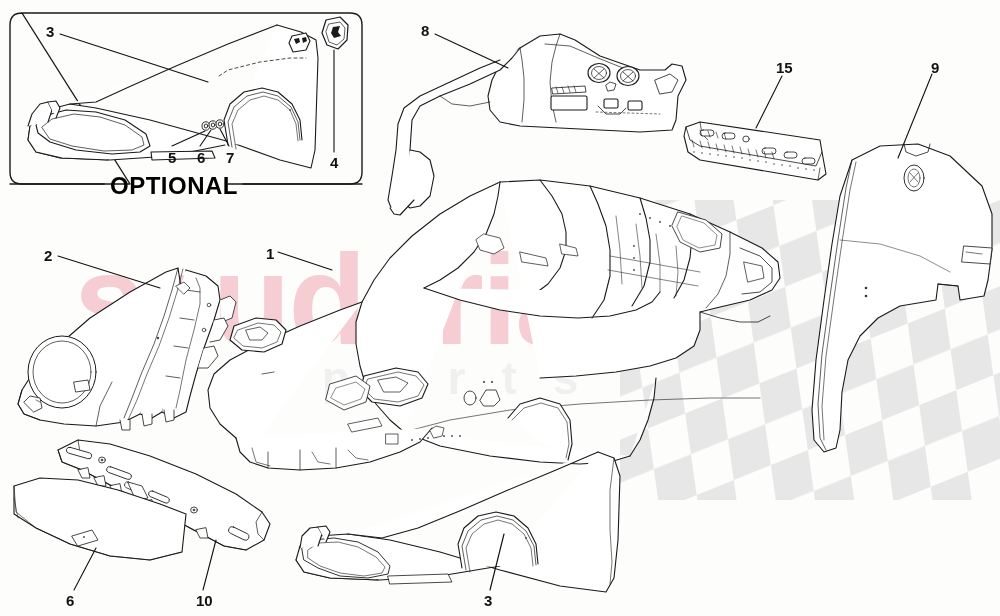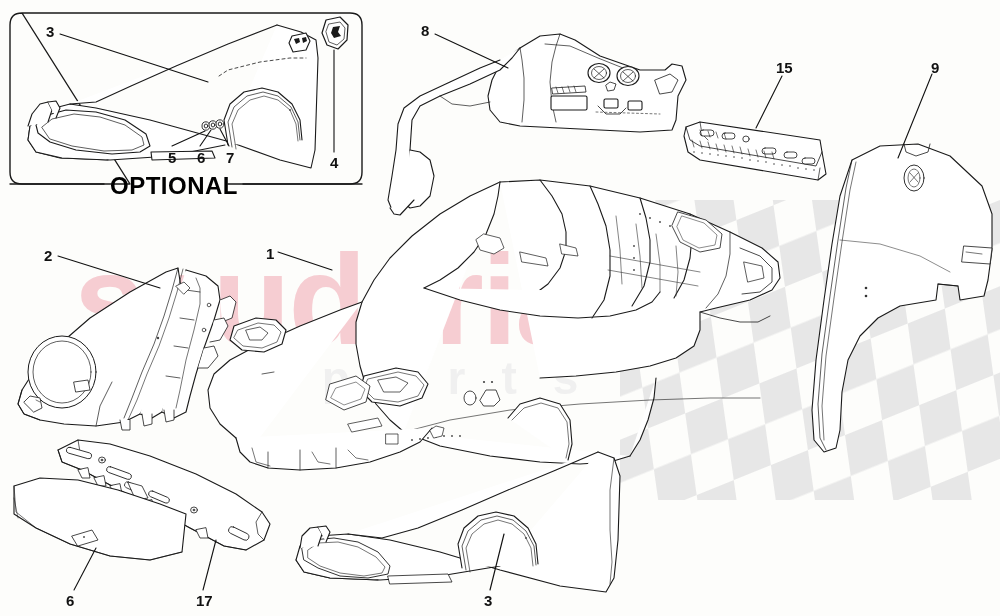--- a/index.html
+++ b/index.html
@@ -394,19 +394,19 @@
     <span class="lbl" style="left:330px;top:155px;">4</span>
     <span class="lbl" style="left:168px;top:150px;">5</span>
     <span class="lbl" style="left:197px;top:150px;">6</span>
     <span class="lbl" style="left:226px;top:150px;">7</span>
     <span class="lbl" style="left:421px;top:23px;">8</span>
     <span class="lbl" style="left:776px;top:60px;">15</span>
     <span class="lbl" style="left:931px;top:60px;">9</span>
     <span class="lbl" style="left:266px;top:246px;">1</span>
     <span class="lbl" style="left:44px;top:248px;">2</span>
     <span class="lbl" style="left:66px;top:593px;">6</span>
-    <span class="lbl" style="left:196px;top:593px;">17</span>
+    <span class="lbl" style="left:196px;top:593px;">10</span>
     <span class="lbl" style="left:484px;top:593px;">3</span>
   </div>
 
   <div class="opt-title" style="left:110px;top:172px;">OPTIONAL</div>
 
 </div>
 
 </body></html>

